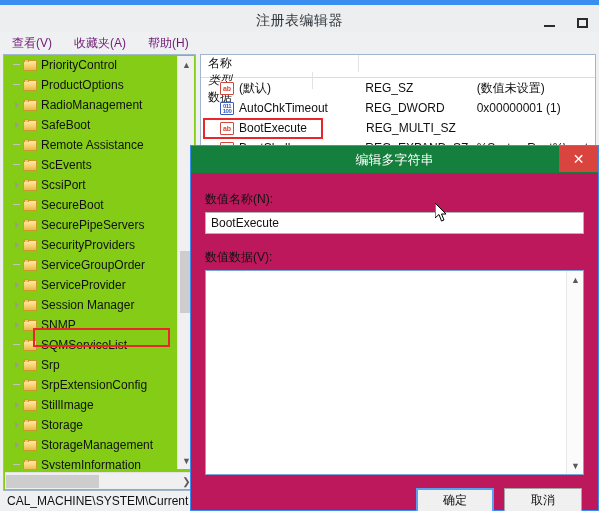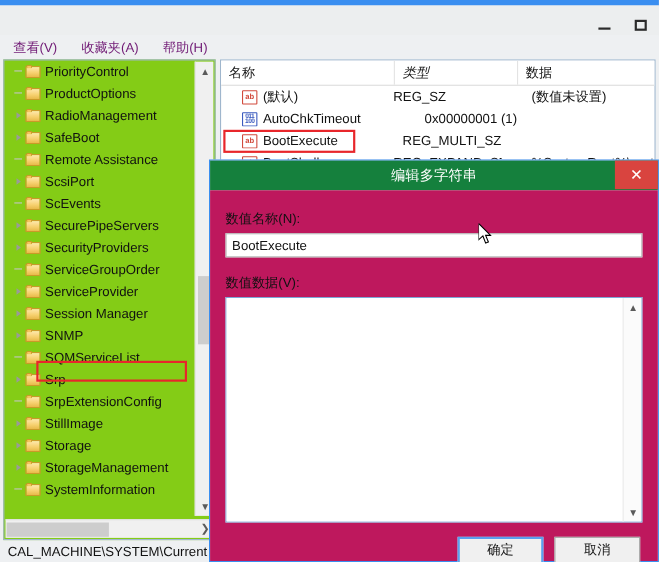--- a/index.html
+++ b/index.html
@@ -50,31 +50,31 @@
   #tree-vscroll{position:absolute;right:1px;top:1px;width:17px;height:413px;background:#f0f0f0;border-left:1px solid #e2e2e2;box-sizing:border-box;}
   .sb-arrow{width:17px;height:17px;display:flex;align-items:center;justify-content:center;color:#5a5a5a;font-size:9px;}
   #tree-thumb{position:absolute;left:2px;top:195px;width:13px;height:62px;background:#cdcdcd;}
   
   #tree-hscroll{position:absolute;left:1px;bottom:1px;width:190px;height:17px;background:#f0f0f0;border-top:1px solid #e2e2e2;box-sizing:border-box;}
   #tree-hthumb{position:absolute;left:1px;top:2px;width:93px;height:13px;background:#cdcdcd;}
   #tree-hright{position:absolute;right:0;top:0;width:17px;height:17px;display:flex;align-items:center;justify-content:center;color:#5a5a5a;font-size:10px;}
   
   #list-pane{position:absolute;left:197px;top:0;width:396px;height:437px;background:#fff;
     border:1px solid #9fb6cd;box-sizing:border-box;overflow:hidden;}
-  #list-header{display:flex;height:22px;border-bottom:1px solid #dcdcdc;background:#fff;}
+  #list-header{display:flex;height:22px;border-bottom:1px solid #dcdcdc;background:#fff;flex-direction:column;}
   .lh-cell{font-size:12px;color:#111;display:flex;align-items:center;padding-left:7px;
     box-sizing:border-box;border-right:1px solid #e3e3e3;}
   .lh-name{width:158px;}
   .lh-type{width:112px;font-style:italic;}
   .lh-data{width:124px;border-right:none;}
   .list-row{display:flex;height:20px;align-items:center;}
   .cell{font-size:12px;color:#111;box-sizing:border-box;white-space:nowrap;overflow:hidden;}
   .c-name{width:158px;display:flex;align-items:center;padding-left:19px;}
   .c-type{width:112px;padding-left:7px;}
-  .c-data{width:126px;padding-left:7px;margin-left:20px;}
+  .c-data{width:126px;padding-left:7px;}
   .ab-icon{width:14px;height:13px;flex:0 0 14px;margin-right:5px;position:relative;
     background:#fff;border:1px solid #d14a3c;box-sizing:border-box;border-radius:1px;
     font-size:7px;color:#d14a3c;font-weight:bold;line-height:11px;text-align:center;
     font-family:"Liberation Sans",sans-serif;}
   .bin-icon{width:14px;height:13px;flex:0 0 14px;margin-right:5px;position:relative;
     background:#fff;border:1px solid #3b5bbf;box-sizing:border-box;border-radius:1px;
     font-size:6px;color:#3b5bbf;font-weight:bold;line-height:5px;text-align:center;
     letter-spacing:-0.5px;overflow:hidden;padding-top:1px;}
   #list-highlight-box{position:absolute;left:2px;top:63px;width:120px;height:21px;
     border:2px solid #e8262b;box-sizing:border-box;pointer-events:none;}
@@ -115,20 +115,21 @@
   #cursor{position:absolute;left:435px;top:203px;width:12px;height:19px;pointer-events:none;}
 </style>
 </head>
 <body>
 
 <div id="regedit-window">
 
   <div id="top-blue-strip"></div>
 
   <div id="title-bar">
+    <div id="window-title">注册表编辑器</div>
     <div id="win-buttons">
       <div class="win-btn">
           <span class="glyph-min"></span>
         </div>
       <div class="win-btn">
           <span class="glyph-max"></span>
         </div>
     </div>
   </div>
 
@@ -166,30 +167,35 @@
             </span>
           <span class="folder-icon"></span>
           <span class="tree-label">SafeBoot</span>
         </div>
         <div class="tree-row">
           <span class="tree-dash"></span>
           <span class="folder-icon"></span>
           <span class="tree-label">Remote Assistance</span>
         </div>
         <div class="tree-row">
+          <span class="tree-dash"></span>
+          <span class="folder-icon"></span>
+          <span class="tree-label">ScEvents</span>
+        </div>
+        <div class="tree-row">
           <span class="tree-expander">
               <i class="tri"></i>
             </span>
           <span class="folder-icon"></span>
           <span class="tree-label">ScsiPort</span>
         </div>
         <div class="tree-row">
           <span class="tree-dash"></span>
           <span class="folder-icon"></span>
-          <span class="tree-label">ScEvents</span>
+          <span class="tree-label">SecureBoot</span>
         </div>
         <div class="tree-row">
           <span class="tree-expander">
               <i class="tri"></i>
             </span>
           <span class="folder-icon"></span>
           <span class="tree-label">SecurePipeServers</span>
         </div>
         <div class="tree-row">
           <span class="tree-expander">
@@ -298,20 +304,21 @@
         </div>
         <div class="cell c-type">REG_SZ</div>
         <div class="cell c-data">(数值未设置)</div>
       </div>
 
       <div class="list-row">
         <div class="cell c-name">
           <span class="bin-icon">011<br>100</span>
           <span>AutoChkTimeout</span>
         </div>
+        <div class="cell c-type">REG_DWORD</div>
         <div class="cell c-data">0x00000001 (1)</div>
       </div>
 
       <div class="list-row">
         <div class="cell c-name">
           <span class="ab-icon">ab</span>
           <span>BootExecute</span>
         </div>
         <div class="cell c-type">REG_MULTI_SZ</div>
       </div>

